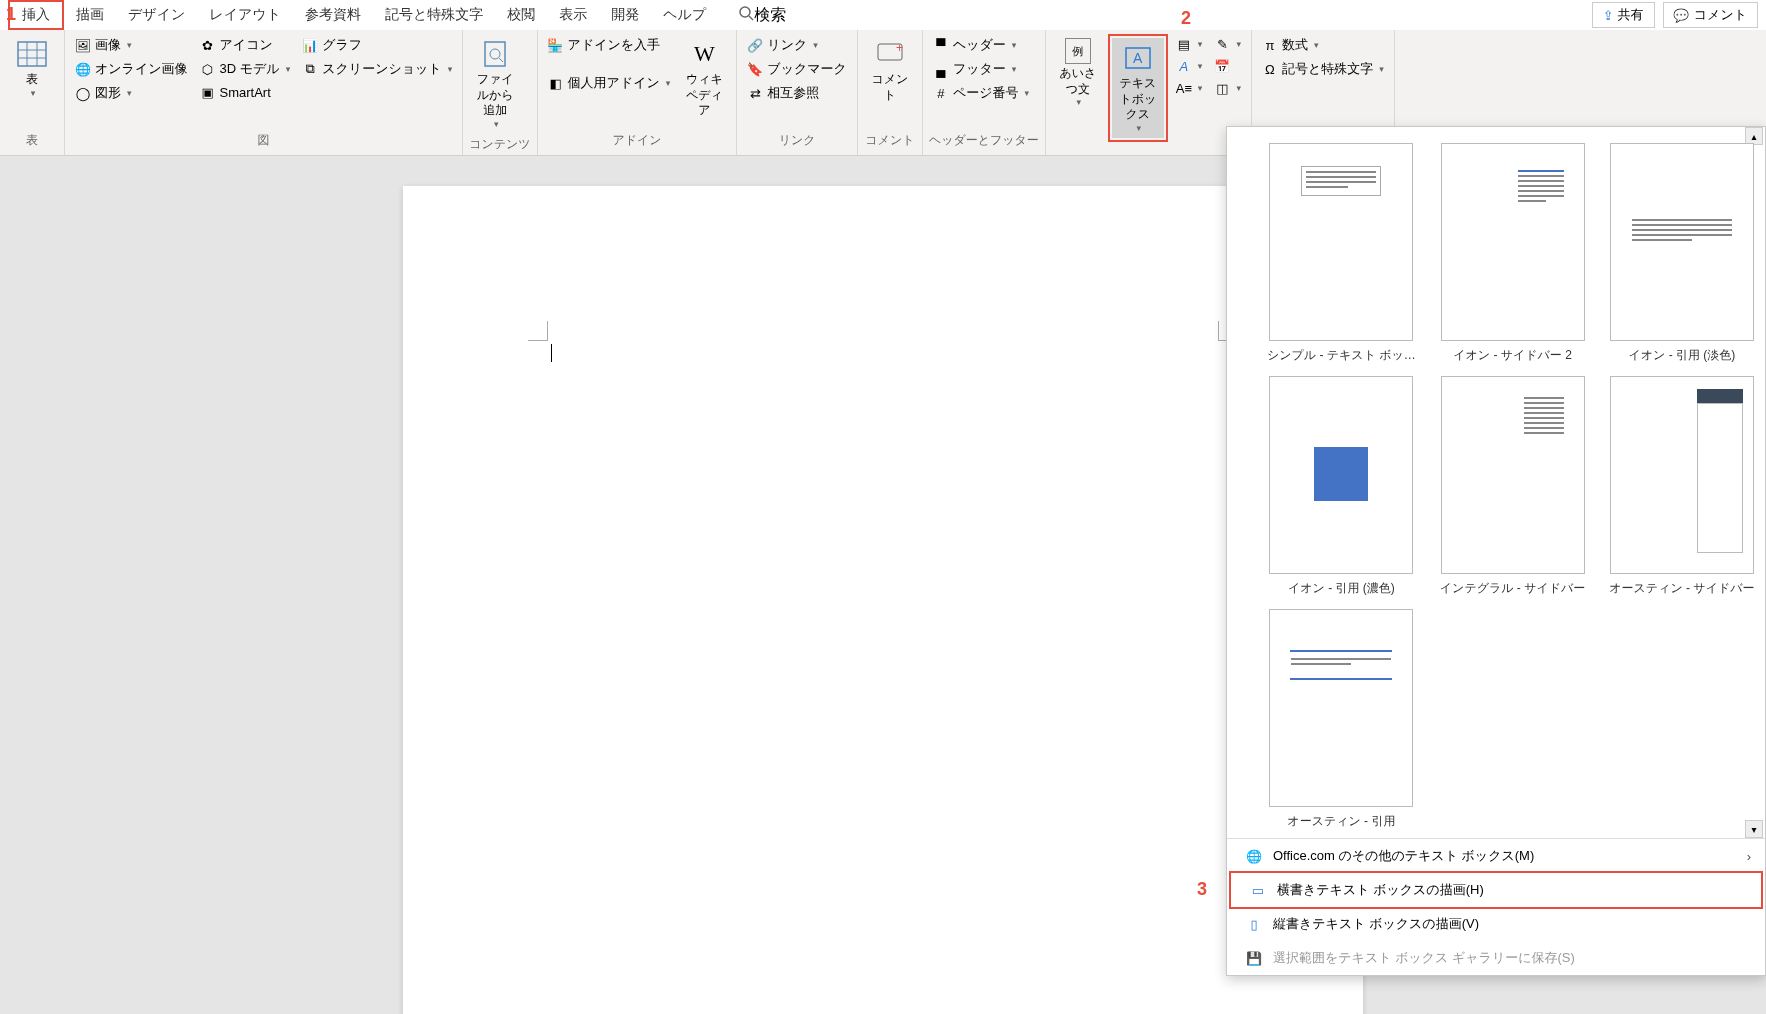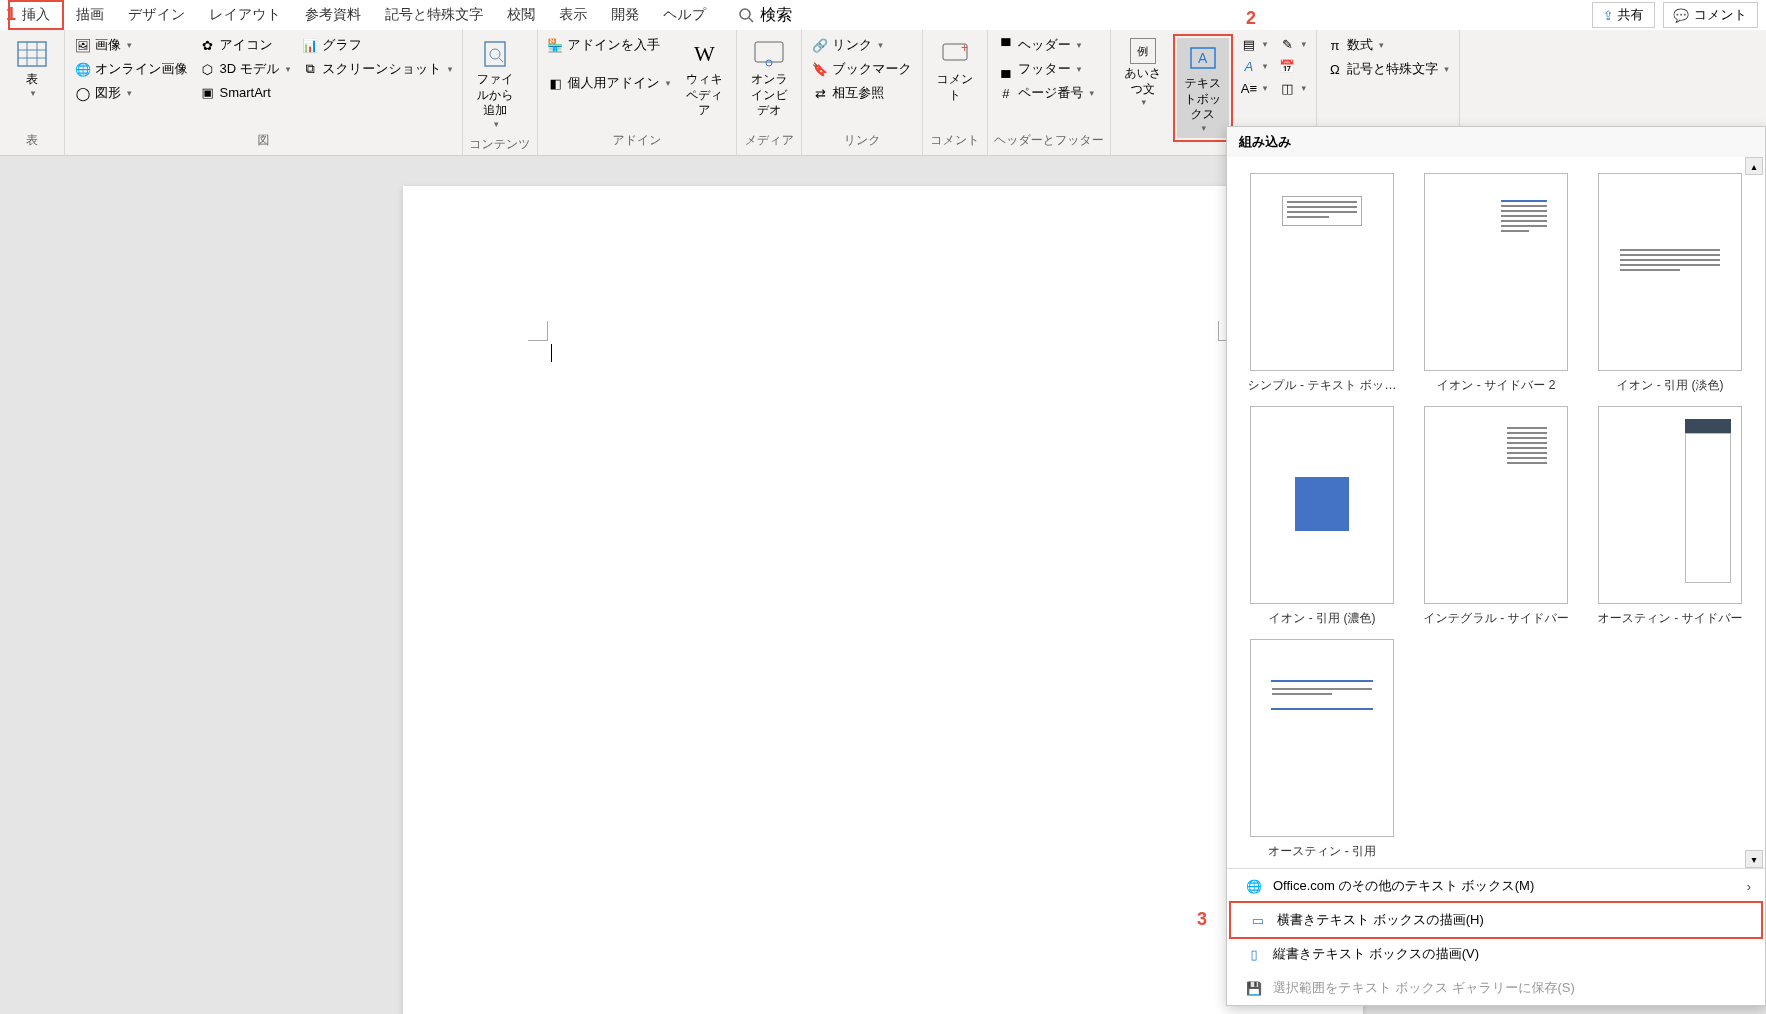--- a/index.html
+++ b/index.html
@@ -1,21 +1,21 @@
 <!DOCTYPE html>
 <html><head>
   <meta charset="utf-8">
   <style>
     * { margin: 0; padding: 0; box-sizing: border-box; font-family: "Yu Gothic", "Meiryo", sans-serif; }
     body { background: #e5e5e5; width: 1766px; height: 1014px; overflow: hidden; position: relative; }
     
     .tabs-row { background: #fff; display: flex; align-items: center; height: 30px; padding: 8px 8px; position: relative; }
     .tab { padding: 4px 12px; font-size: 14px; color: #333; cursor: pointer; }
     .tab.active { border: 2px solid #e74c3c; }
-    .search-area { display: flex; align-items: center; gap: 6px; margin-left: 20px; }
+    .search-area { display: flex; align-items: flex-start; margin-left: 20px; }
     .search-icon-svg { width: 16px; height: 16px; }
     .right-buttons { position: absolute; right: 8px; display: flex; gap: 8px; }
     .top-btn { border: 1px solid #ccc; padding: 3px 10px; font-size: 13px; display: flex; align-items: center; gap: 4px; }
     
     .annotation-num { position: absolute; font-size: 18px; font-weight: bold; color: #e74c3c; z-index: 100; }
     
     .ribbon { background: #f3f2f1; display: flex; border-bottom: 1px solid #d0d0d0; height: 126px; }
     .ribbon-group { display: flex; flex-direction: column; border-right: 1px solid #d8d8d8; padding: 4px 6px; }
     .group-content { flex: 1; display: flex; align-items: flex-start; gap: 4px; }
     .group-label { text-align: center; font-size: 12px; color: #666; padding: 2px 0; }
@@ -31,21 +31,21 @@
     
     .document-area { position: absolute; top: 156px; left: 0; right: 0; bottom: 0; background: #e5e5e5; display: flex; justify-content: center; padding-top: 30px; }
     .page { width: 960px; height: 1200px; background: #fff; box-shadow: 0 2px 6px rgba(0,0,0,0.15); position: relative; }
     .page-corner { position: absolute; width: 20px; height: 20px; }
     .page-corner.tl { top: 135px; left: 125px; border-left: 1px solid #aaa; border-top: 1px solid #aaa; transform: rotate(180deg); }
     .page-corner.tr { top: 135px; right: 125px; border-right: 1px solid #aaa; border-top: 1px solid #aaa; transform: rotate(180deg); }
     .cursor-mark { position: absolute; top: 158px; left: 148px; width: 1px; height: 18px; background: #000; }
     
     .gallery-panel { position: absolute; top: 126px; right: 0; width: 540px; background: #fff; border: 1px solid #c8c8c8; box-shadow: 0 4px 12px rgba(0,0,0,0.2); z-index: 50; }
     .gallery-header { padding: 6px 12px; font-size: 13px; font-weight: bold; background: #f8f8f8; }
-    .gallery-grid { display: grid; grid-template-columns: repeat(3, 1fr); gap: 12px 24px; padding: 16px 20px 8px 20px; max-height: 720px; overflow: hidden; position: relative; }
+    .gallery-grid { display: grid; grid-template-columns: repeat(3, 1fr); gap: 12px 24px; padding: 16px 20px 8px 20px; max-height: 720px; overflow: hidden; position: relative; margin-left: 20px; }
     .gallery-item { display: flex; flex-direction: column; align-items: center; gap: 6px; }
     .thumb { width: 144px; height: 198px; border: 1px solid #bbb; background: #fff; position: relative; overflow: hidden; }
     .thumb-label { font-size: 12px; color: #333; text-align: center; white-space: nowrap; overflow: hidden; text-overflow: ellipsis; max-width: 150px; }
     .scroll-up, .scroll-down { position: absolute; right: 2px; width: 18px; height: 18px; background: #eee; border: 1px solid #ccc; display: flex; align-items: center; justify-content: center; font-size: 10px; }
     .scroll-up { top: 0; }
     .scroll-down { bottom: 0; }
     
     .menu-section { border-top: 1px solid #ddd; }
     .menu-item { display: flex; align-items: center; padding: 8px 18px; font-size: 13px; gap: 10px; position: relative; }
     .menu-item.disabled { color: #999; }
@@ -194,34 +194,20 @@
           </div>
       </div>
       <div class="big-btn">
         <div class="icon-box" style="font-size:22px;font-family:serif;">W</div>
         <span>ウィキペディア</span>
       </div>
     </div>
     <div class="group-label">アドイン</div>
   </div>
 
-  <div class="ribbon-group">
-    <div class="group-content">
-      <div class="big-btn">
-        <div class="icon-box">
-            <svg width="30" height="26" viewBox="0 0 30 26">
-              <rect x="1" y="1" width="28" height="20" fill="none" stroke="#666" rx="2"></rect>
-              <circle cx="15" cy="22" r="3" fill="none" stroke="#2b7cd3"></circle>
-            </svg>
-          </div>
-        <span>オンラインビデオ</span>
-      </div>
-    </div>
-    <div class="group-label">メディア</div>
-  </div>
 
   <div class="ribbon-group">
     <div class="group-content">
       <div class="btn-col">
         <div class="small-btn">
             <span class="small-icon">🔗</span>
             <span>リンク</span>
             <span class="dd">▾</span>
           </div>
         <div class="small-btn">
@@ -347,21 +333,20 @@
 
 <div class="document-area">
   <div class="page">
     <div class="page-corner tl"></div>
     <div class="page-corner tr"></div>
     <div class="cursor-mark"></div>
   </div>
 </div>
 
 <div class="gallery-panel">
-  <div class="gallery-header">組み込み</div>
   <div style="position:relative;">
     <div class="scroll-up">▴</div>
     <div class="gallery-grid">
 
       <div class="gallery-item">
         <div class="thumb">
             <div class="thumb-lines" style="top:22px;border:1px solid #aaa;padding:4px;">
               <div class="tl-line"></div>
               <div class="tl-line"></div>
               <div class="tl-line"></div>

